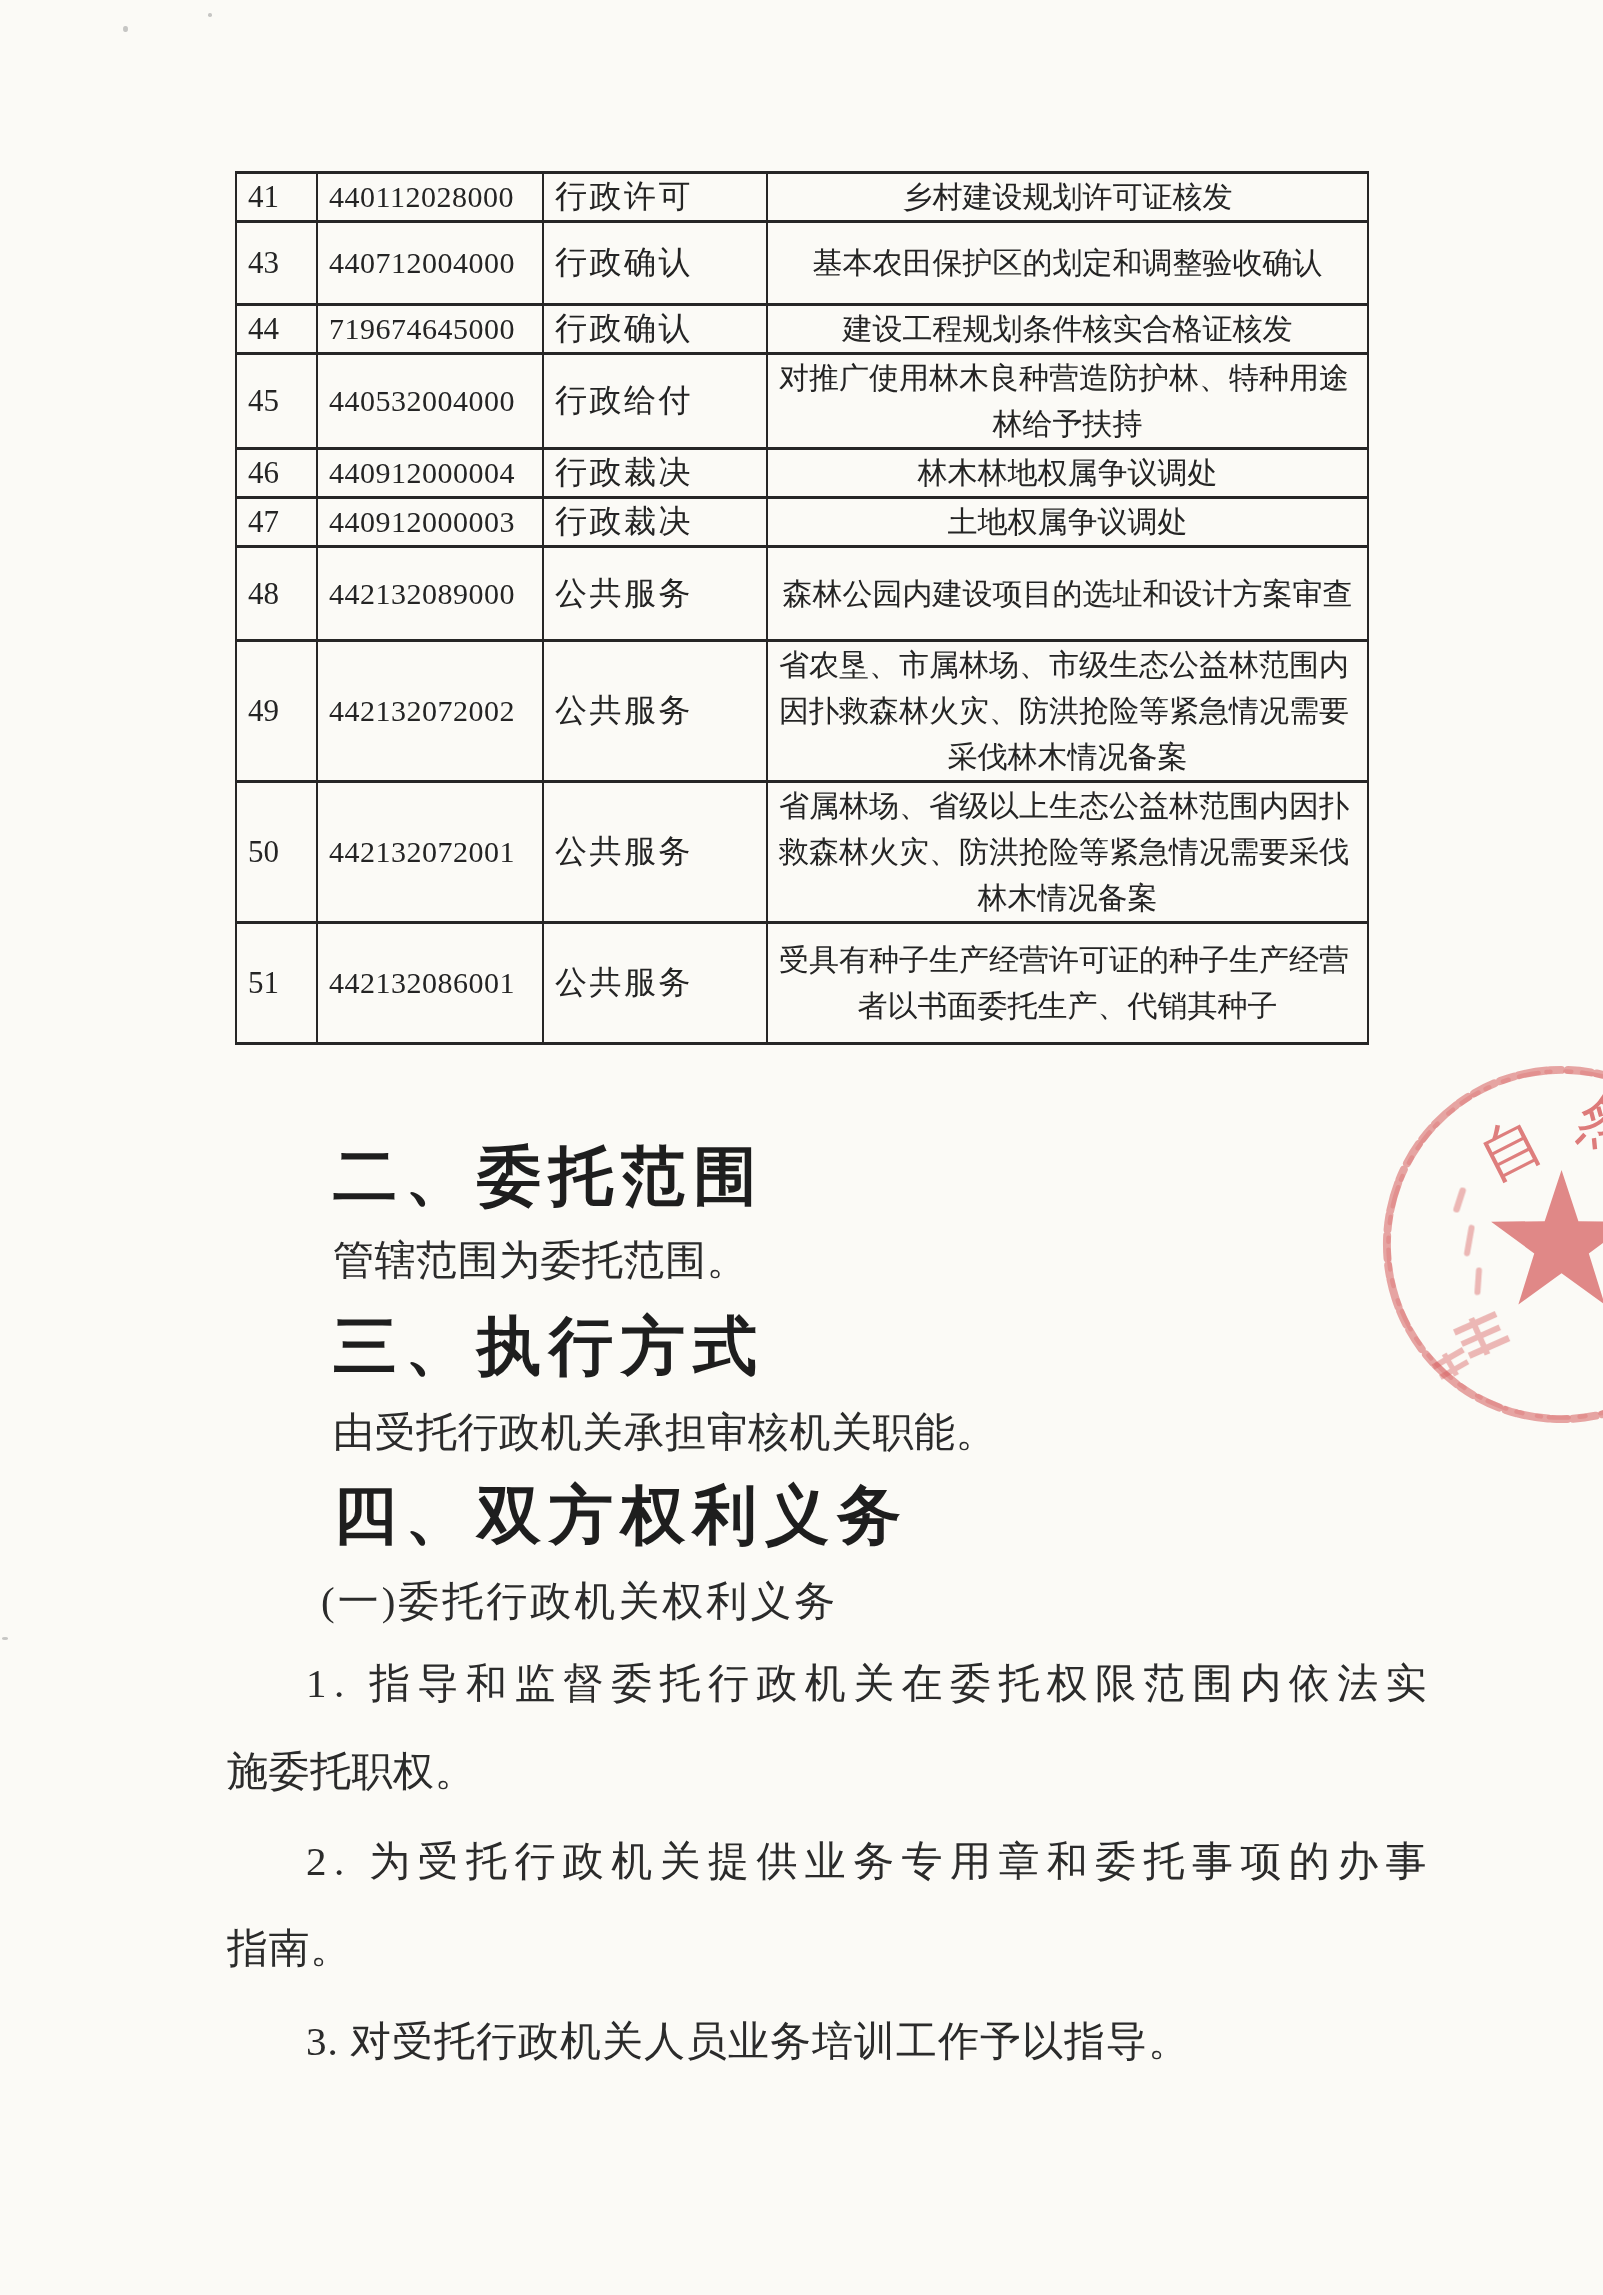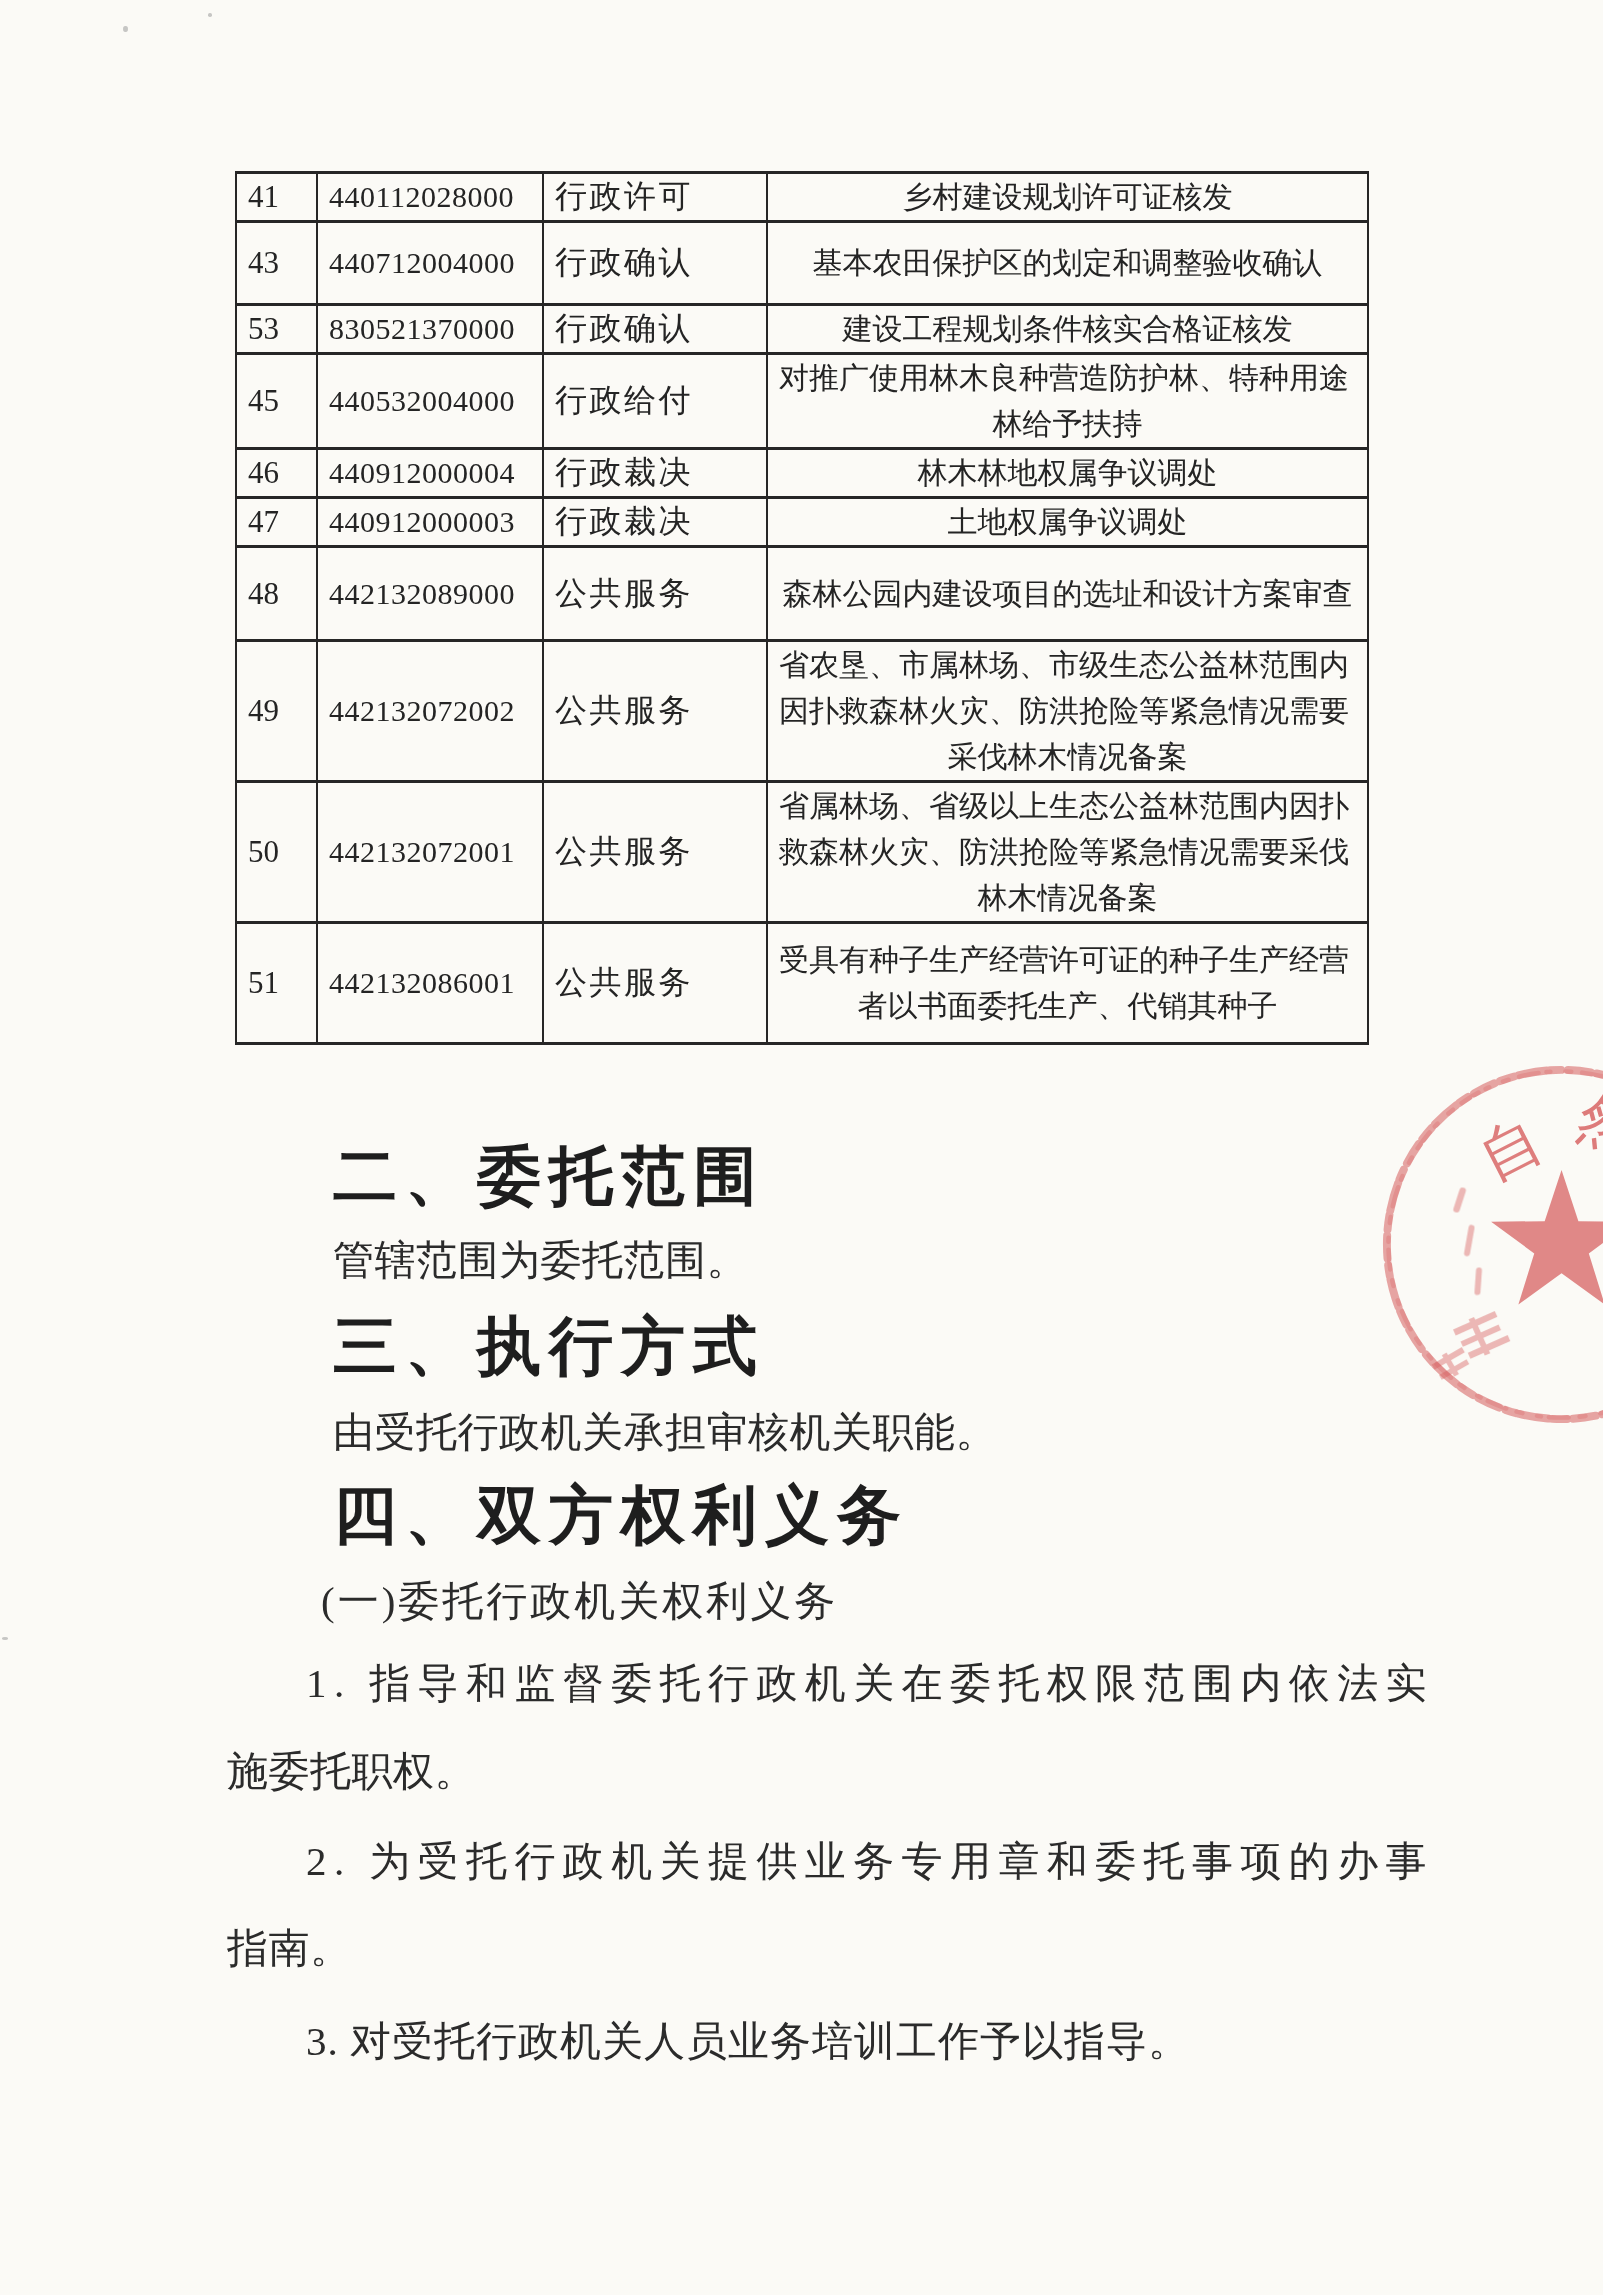--- a/index.html
+++ b/index.html
@@ -66,22 +66,22 @@
     <td class="c-type">行政许可</td>
     <td class="c-item">乡村建设规划许可证核发</td>
   </tr>
       <tr style="height: 83px;">
     <td class="c-no">43</td>
     <td class="c-code">440712004000</td>
     <td class="c-type">行政确认</td>
     <td class="c-item">基本农田保护区的划定和调整验收确认</td>
   </tr>
       <tr style="height: 47px;">
-    <td class="c-no">53</td>
-    <td class="c-code">830521370000</td>
+    <td class="c-no">44</td>
+    <td class="c-code">719674645000</td>
     <td class="c-type">行政确认</td>
     <td class="c-item">建设工程规划条件核实合格证核发</td>
   </tr>
       <tr style="height: 91px;">
     <td class="c-no">45</td>
     <td class="c-code">440532004000</td>
     <td class="c-type">行政给付</td>
     <td class="c-item">对推广使用林木良种营造防护林、特种用途林给予扶持</td>
   </tr>
       <tr style="height: 49px;">

